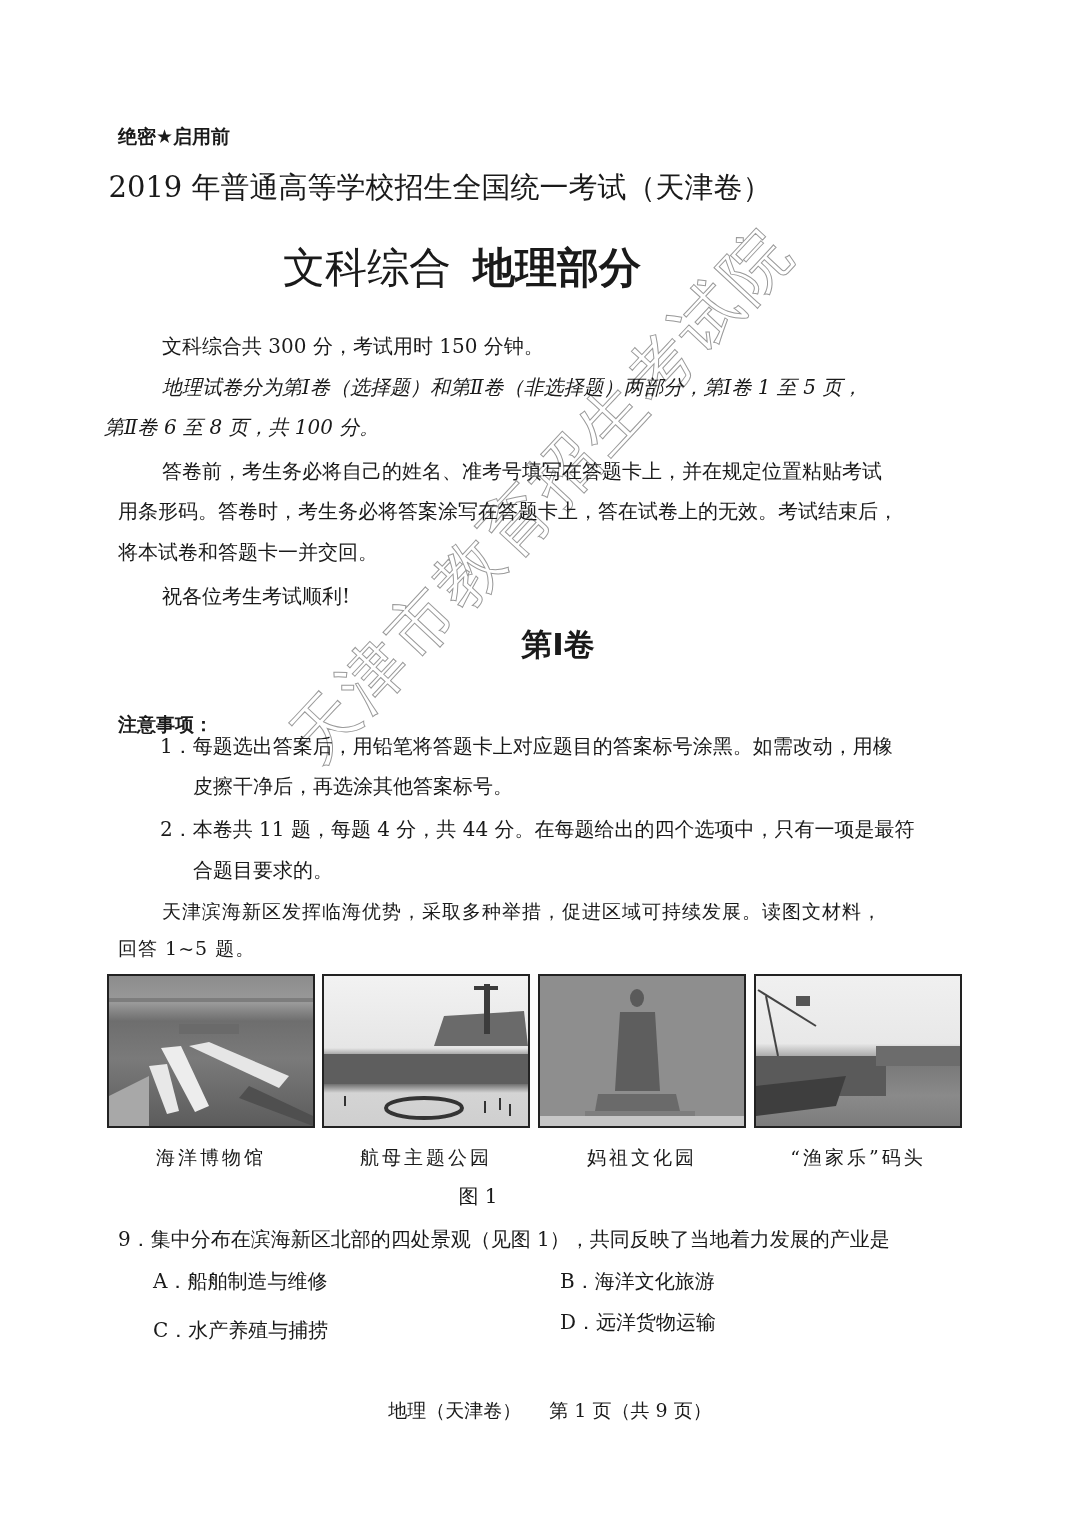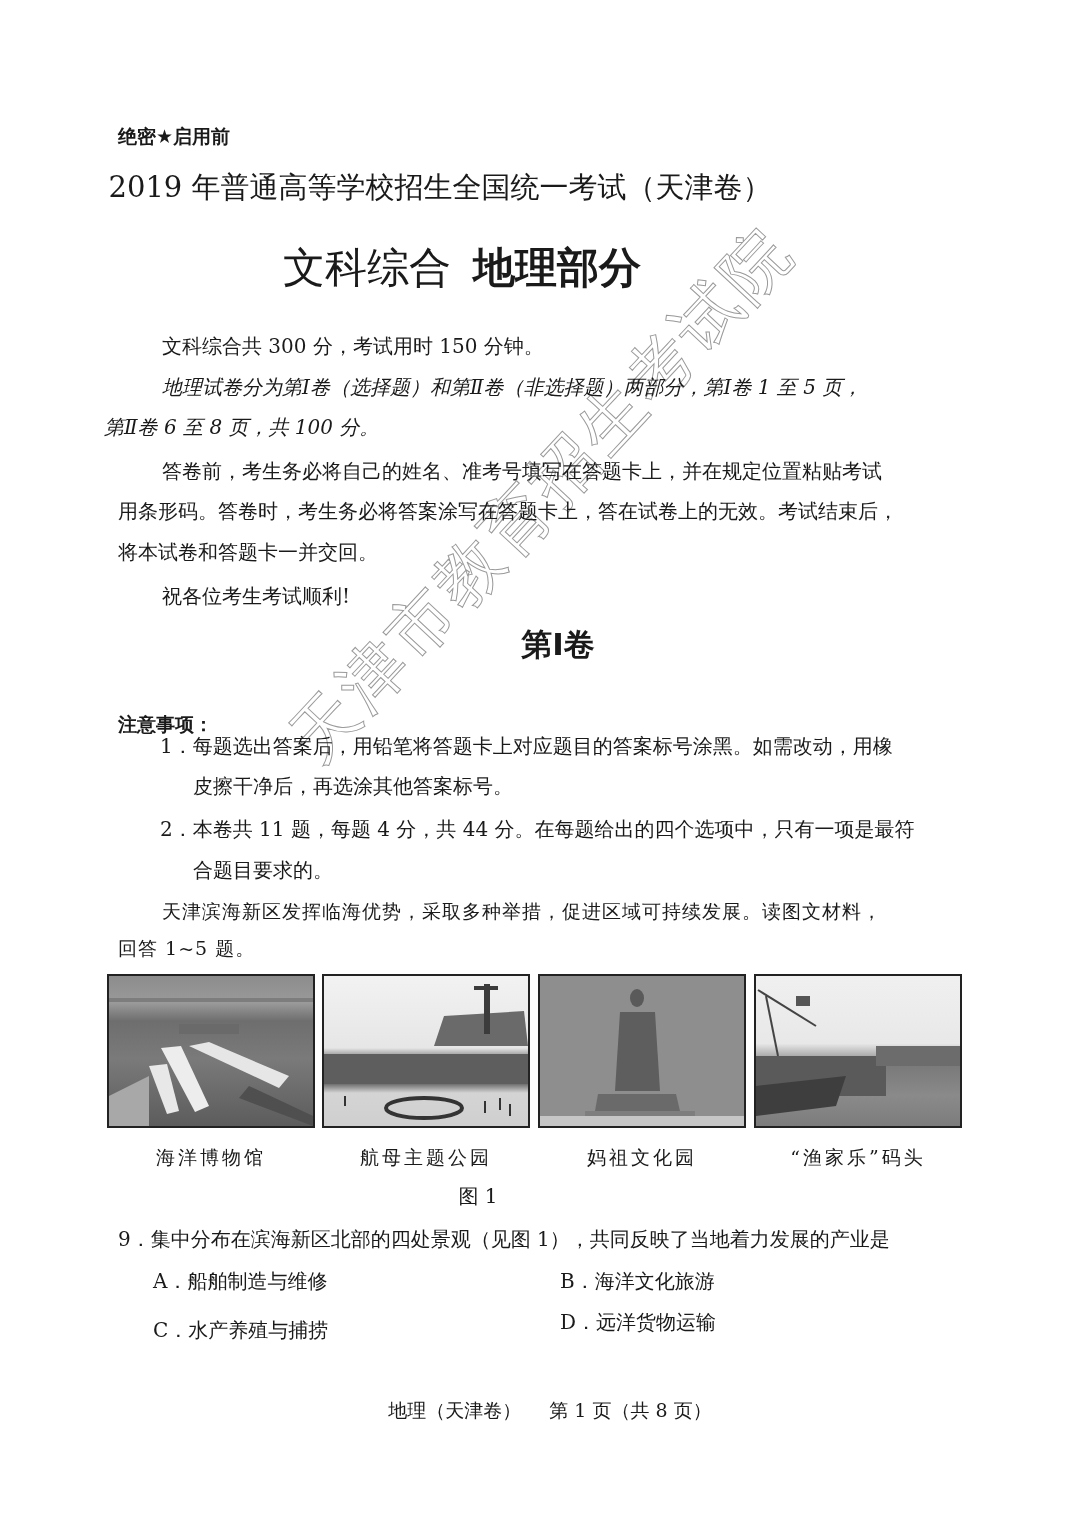--- a/index.html
+++ b/index.html
@@ -105,14 +105,14 @@
 
 <div class="abs fig-label">图 1</div>
 
 <div class="abs para" style="left:118px;top:1226px;">9．集中分布在滨海新区北部的四处景观（见图 1），共同反映了当地着力发展的产业是</div>
 <div class="abs para" style="left:153px;top:1268px;"><span>A．</span><span>船舶制造与维修</span></div>
 <div class="abs para" style="left:560px;top:1268px;"><span>B．</span><span>海洋文化旅游</span></div>
 <div class="abs para" style="left:153px;top:1309px;margin-top:8px;"><span>C．</span><span>水产养殖与捕捞</span></div>
 <div class="abs para" style="left:560px;top:1309px;"><span>D．</span><span>远洋货物运输</span></div>
 
 <div class="abs footer">
-  <span>地理（天津卷）</span><span>第 1 页（共 8 页）</span>
+  <span>地理（天津卷）</span><span>第 1 页（共 9 页）</span>
 </div>
 
 </body></html>

